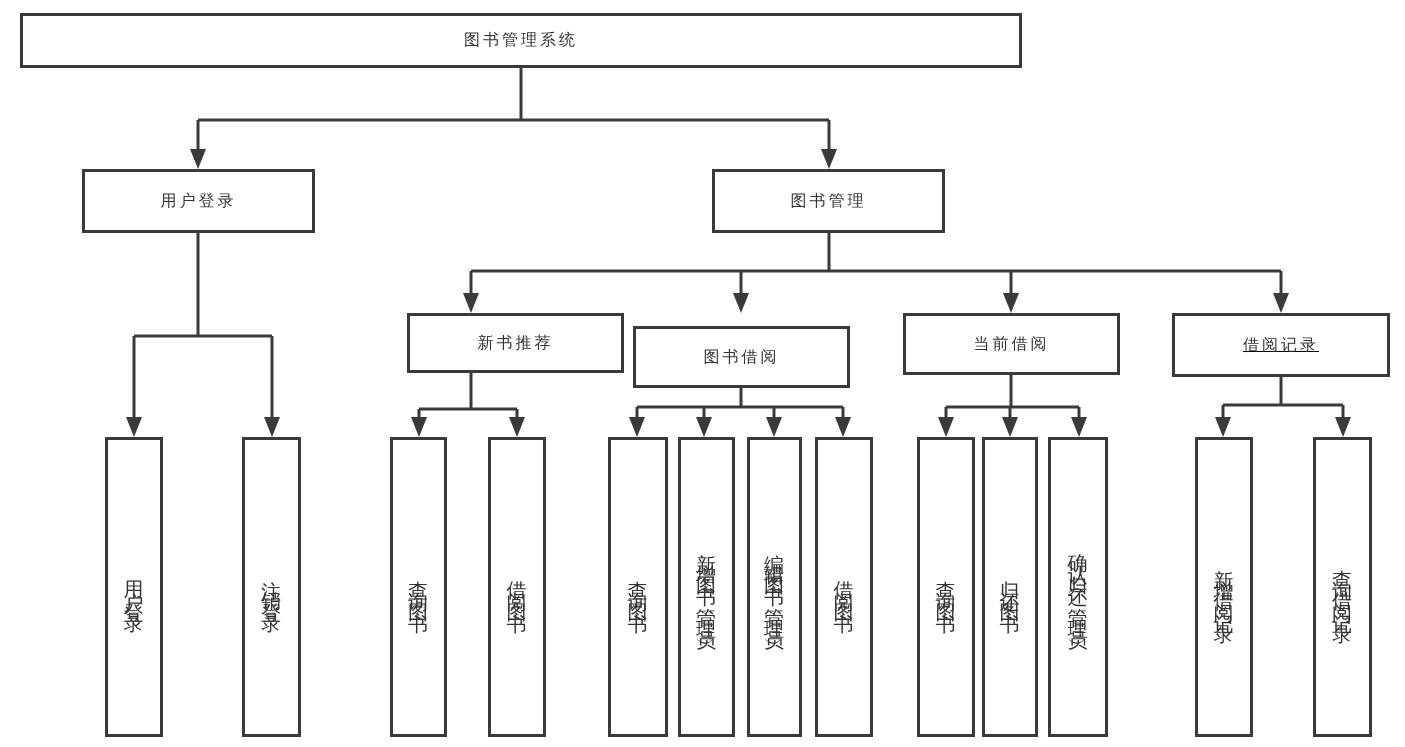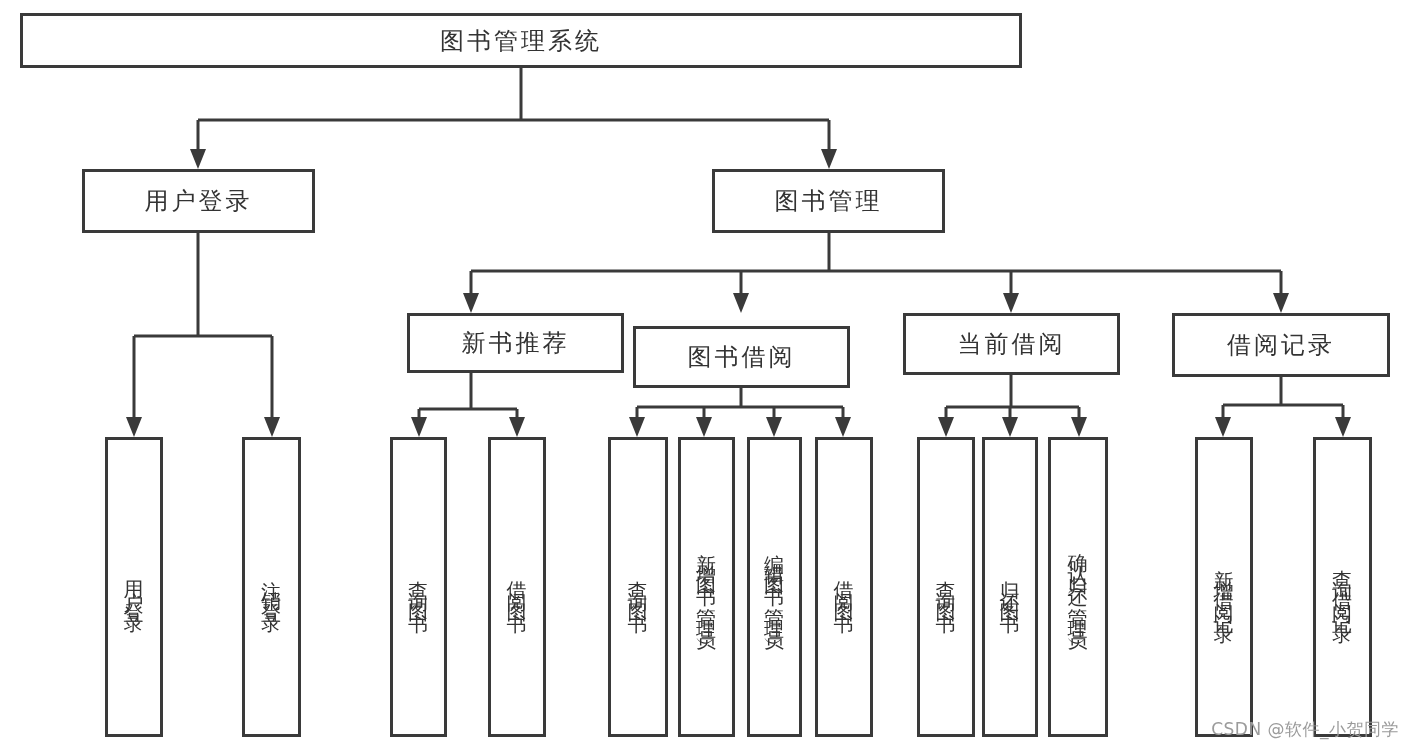--- a/index.html
+++ b/index.html
@@ -19,21 +19,21 @@
     position: absolute;
     box-sizing: border-box;
     background: #ffffff;
     border: 3px solid #3a3a3a;
     display: flex;
     align-items: center;
     justify-content: center;
     z-index: 2;
   }
   .hlabel {
-    font-size: 24px;
+    font-size: 16px;
     letter-spacing: 3px;
     color: #333333;
     white-space: nowrap;
   }
   .vnode {
     position: absolute;
     box-sizing: border-box;
     background: #ffffff;
     border: 3px solid #3a3a3a;
     top: 437px;
@@ -144,21 +144,21 @@
 
   <div class="node" style="left:363px; top:313px; width:217px; height:60px;margin-left:44px;">
     <span class="hlabel">新书推荐</span>
   </div>
   <div class="node" style="left:633px; top:326px; width:217px; height:62px;">
     <span class="hlabel">图书借阅</span>
   </div>
   <div class="node" style="left:903px; top:313px; width:217px; height:62px;align-items:center;">
     <span class="hlabel">当前借阅</span>
   </div>
-  <div class="node" style="left:1172px; top:313px; width:218px; height:64px;">
+  <div class="node" style="left:1172px; top:313px; width:218px; height:64px;text-decoration:underline;">
     <span class="hlabel">借阅记录</span>
   </div>
 
   <div class="vnode" style="left:105px; width:58px;">
     <span class="vlabel">用户登录</span>
   </div>
   <div class="vnode" style="left:242px; width:59px;">
     <span class="vlabel">注销登录</span>
   </div>
   <div class="vnode" style="left:390px; width:57px;">
@@ -188,15 +188,14 @@
   <div class="vnode" style="left:1048px; width:60px;">
     <span class="vlabel">确认归还（管理员）</span>
   </div>
   <div class="vnode" style="left:1195px; width:58px;">
     <span class="vlabel">新增借阅记录</span>
   </div>
   <div class="vnode" style="left:1313px; width:59px;">
     <span class="vlabel">查询借阅记录</span>
   </div>
 
-  <div id="watermark">CSDN @软件_小贺同学</div>
 
 </div>
 
 </body></html>

